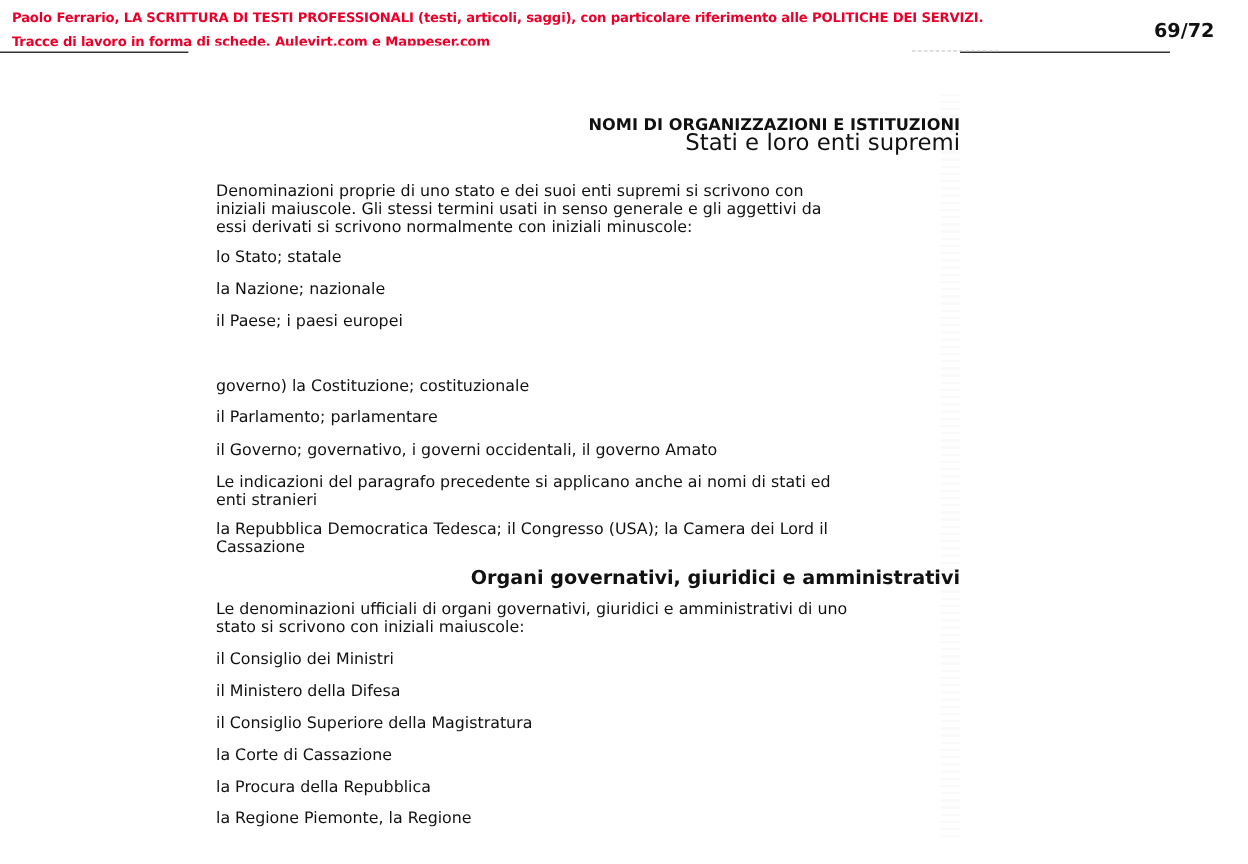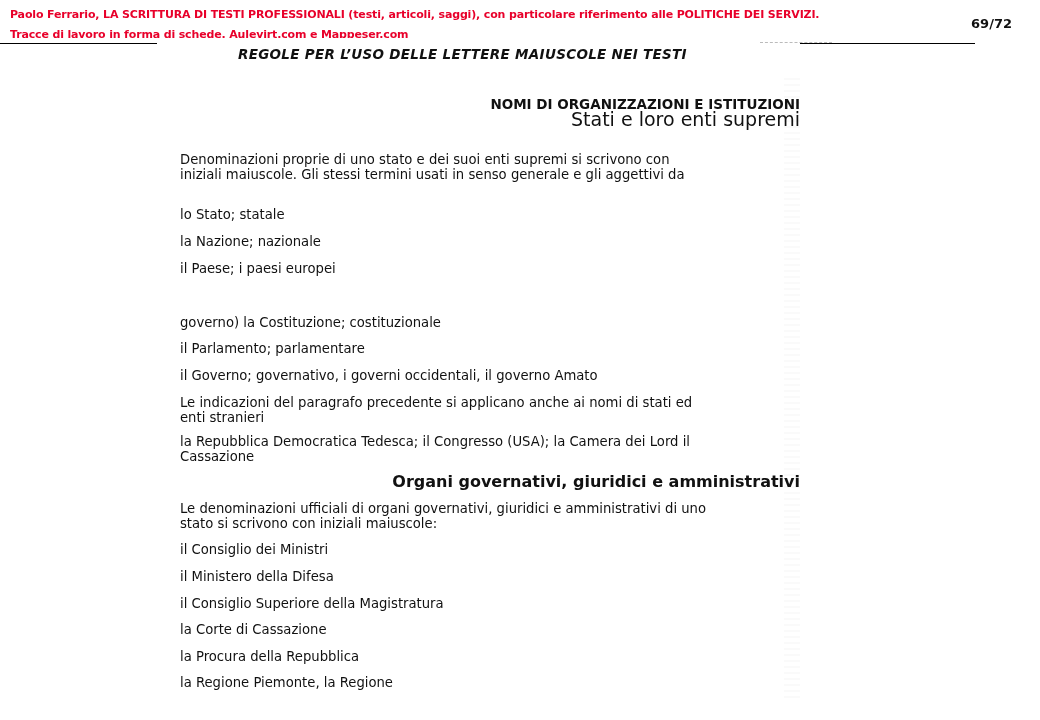--- a/index.html
+++ b/index.html
@@ -26,21 +26,21 @@
       letter-spacing: -0.15px;
     }
     #hdr1 { top: 8px; }
     #hdr2 { top: 28px; }
     #page-num {
       position: absolute;
       top: 16px;
       right: 28px;
       font-family: "DejaVu Sans", sans-serif;
       font-weight: bold;
-      font-size: 13px;
+      font-size: 16px;
       color: #111;
     }
     .rule {
       position: absolute;
       height: 1px;
       background: #000;
     }
     #rule-left { left: 0; top: 43px; width: 157px; }
     #rule-right { left: 795px; top: 43px; width: 180px; }
 
@@ -97,26 +97,26 @@
 <div id="hdr1" class="header-line">Paolo Ferrario, LA SCRITTURA  DI TESTI PROFESSIONALI (testi, articoli, saggi), con particolare riferimento alle POLITICHE DEI SERVIZI.</div>
 <div id="hdr2" class="header-line">Tracce di lavoro in forma di schede. Aulevirt.com e Mappeser.com</div>
 <div id="page-num">69/72</div>
 <div id="rule-left" class="rule"></div>
 <div id="rule-right" class="rule"></div>
 
 <div id="scan">
   <div id="scan-dash"></div>
   <div id="scan-speckle"></div>
 
-  <div id="doc-title" class="doc">REGOLE PER L’USO DELLE LETTERE MAIUSCOLE NEI TESTI</div>
   <div id="sec1" class="doc center">NOMI DI ORGANIZZAZIONI E ISTITUZIONI</div>
   <div id="sub1" class="doc center">Stati e loro enti supremi</div>
 
   <div class="doc para" style="top:114px">Denominazioni proprie di uno stato e dei suoi enti supremi si scrivono con</div>
   <div class="doc para" style="top:129px">iniziali maiuscole. Gli stessi termini usati in senso generale e gli aggettivi da</div>
+  <div class="doc para" style="top:144px">essi derivati si scrivono normalmente con iniziali minuscole:</div>
 
   <div class="doc para" style="top:169px">lo Stato; statale</div>
   <div class="doc para" style="top:196px">la Nazione; nazionale</div>
   <div class="doc para" style="top:223px">il Paese; i paesi europei</div>
   <div class="doc para" style="top:277px">governo) la Costituzione; costituzionale</div>
   <div class="doc para" style="top:303px">il Parlamento; parlamentare</div>
   <div class="doc para" style="top:330px">il Governo; governativo, i governi occidentali, il governo Amato</div>
 
   <div class="doc para" style="top:357px">Le indicazioni del paragrafo precedente si applicano anche ai nomi di stati ed</div>
   <div class="doc para" style="top:372px">enti stranieri</div>

